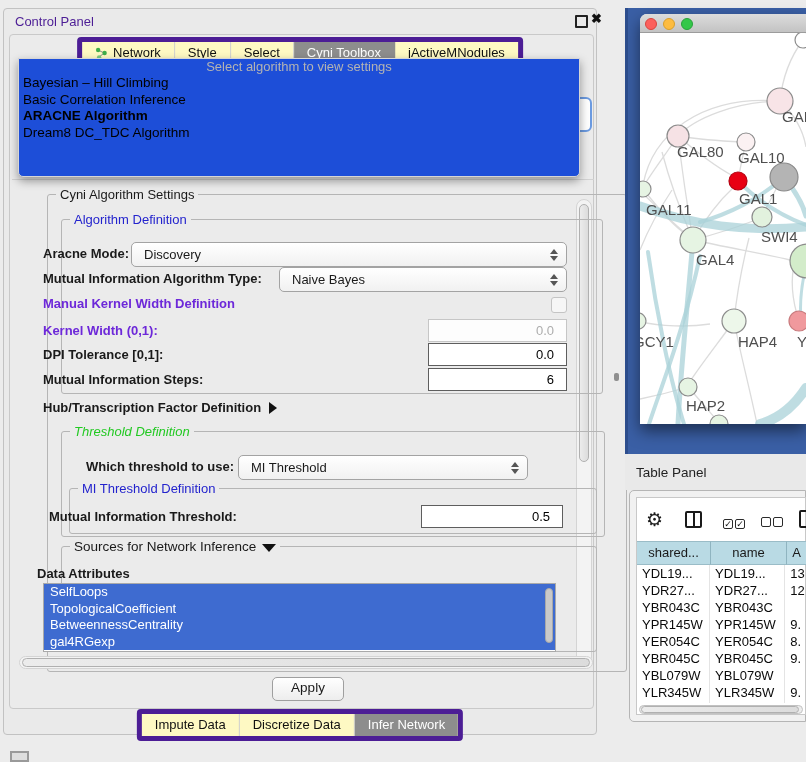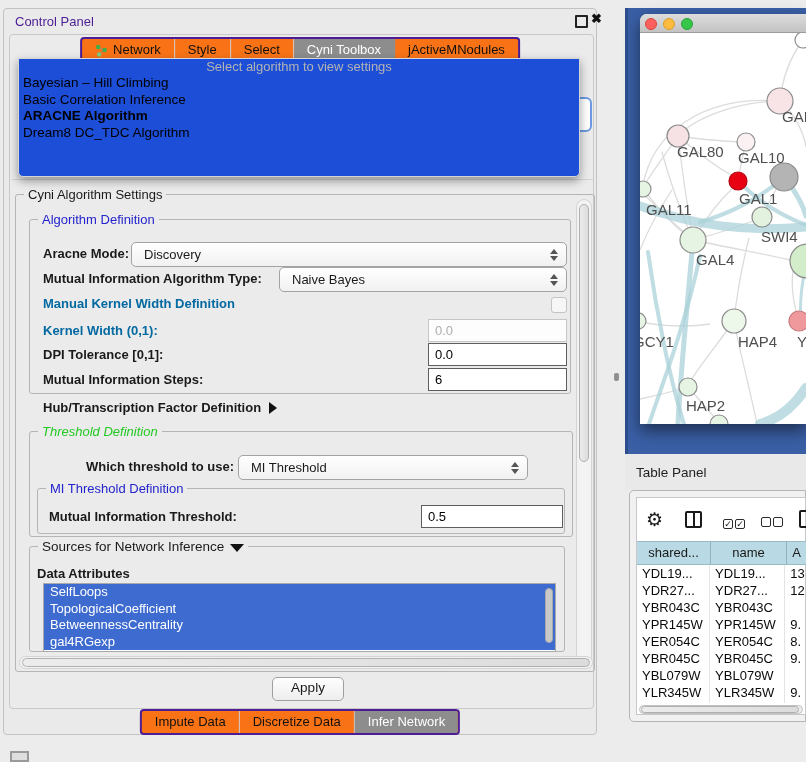--- a/index.html
+++ b/index.html
@@ -9,56 +9,56 @@
   .abs{position:absolute;}
   
   .cp-window{left:3px;top:8px;width:594px;height:727px;background:#eaeaea;
              border:1px solid #c2c2c2;border-radius:4px;box-sizing:border-box;}
   .cp-title{left:11px;top:5px;font-size:13px;color:#4c1d95;}
   .win-float{left:571px;top:6px;width:9px;height:9px;border:2px solid #222;border-radius:1px;}
   .win-close{left:587px;top:2px;font-size:13px;font-weight:bold;color:#111;}
   .cp-content{left:5px;top:25px;width:585px;height:675px;background:#ebebeb;
               border:1px solid #c9c9c9;border-radius:4px;box-sizing:border-box;}
   
-  .tabstrip{display:inline-flex;background:#f97316;border:2px solid #4c1d95;border-radius:4px;
+  .tabstrip{display:inline-flex;background:#fef9c3;border:5px solid #4c1d95;border-radius:4px;
             overflow:hidden;height:22px;line-height:22px;white-space:nowrap;}
   .tabstrip .tab{padding:0 13px;border-right:1px solid #cfcfcf;color:#111;cursor:default;
                  display:flex;align-items:center;gap:5px;}
   .tabstrip .tab:last-child{border-right:none;}
   .tabstrip .tab.sel{background:#8d8d8d;color:#fff;border-right-color:#8d8d8d;}
   #top-tabs{top:28px;left:50%;transform:translateX(-50%);}
   #bottom-tabs{top:700px;left:50%;transform:translateX(-50%);}
   
   .popup{left:14px;top:49px;width:560px;height:117px;background:#1d4ed8;z-index:50;
          border:1px solid #d6d6d6;border-radius:0 0 5px 5px;
          box-shadow:0 4px 10px rgba(0,0,0,.38);overflow:hidden;}
   .popup .ph{height:16px;line-height:16px;text-align:center;color:#b3b3b3;font-size:13px;}
   .popup .item{height:16.6px;line-height:16.6px;padding-left:4px;font-size:13.5px;color:#000;}
   .popup .item.bold{font-weight:bold;}
   .combo-frag{left:556px;top:88px;width:28px;height:31px;border:2px solid #6b9ae0;
               border-radius:6px;background:#fff;z-index:10;}
   .hdiv{left:8px;top:170px;width:582px;height:1px;background:#d2d2d2;}
   
-  .grp{border:1px solid #b5b5b5;border-radius:3px;box-sizing:border-box;}
+  .grp{border:1px solid #b5b5b5;border-radius:3px;box-sizing:border-box;margin-left:32px;}
   .legend{position:absolute;top:-8px;left:8px;background:#ebebeb;padding:0 4px;font-size:13px;}
   .legend.blue{color:#2323cd;}
   .legend.green{color:#22c922;}
   .lbl{font-weight:bold;color:#1a1a1a;}
-  .lbl.dis{color:#0369a1;}
+  .lbl.dis{color:#6d28d9;}
   
   .combo{background:linear-gradient(#ffffff,#f1f1f1);border:1px solid #a3a3a3;border-radius:5px;
          box-sizing:border-box;display:flex;align-items:center;padding:0 22px 0 12px;}
   .combo .stepper{position:absolute;right:8px;top:50%;transform:translateY(-50%);
                   display:flex;flex-direction:column;gap:2px;}
   .combo .stepper i{display:block;width:0;height:0;border-left:4px solid transparent;
                     border-right:4px solid transparent;}
   .combo .stepper i.up{border-bottom:5px solid #555;}
   .combo .stepper i.dn{border-top:5px solid #555;}
-  .tfield{border:1px solid #5e5e5e;background:#fff;box-sizing:border-box;
-          padding:0 6px;font-family:"Liberation Sans",sans-serif;font-size:13px;color:#000;width:100%;height:100%;}
+  .tfield{border:1px solid #5e5e5e;background:#fff;box-sizing:border-box;text-align:right;
+          padding:0 12px;font-family:"Liberation Sans",sans-serif;font-size:13px;color:#000;width:100%;height:100%;}
   .tfield.dis{border:1px solid #c6c6c6;color:#adadad;background:#fdfdfd;}
   .checkbox{width:14px;height:14px;border:1px solid #c4c4c4;border-radius:3px;background:#f6f6f6;}
   .tri-right{display:inline-block;width:0;height:0;border-top:6px solid transparent;
              border-bottom:6px solid transparent;border-left:8px solid #111;margin-left:8px;vertical-align:-2px;}
   .tri-down{display:inline-block;width:0;height:0;border-left:7px solid transparent;
             border-right:7px solid transparent;border-top:8px solid #111;margin-left:6px;vertical-align:-1px;}
   
   .attr-list{background:#fff;border:1px solid #a9a9a9;overflow:hidden;}
   .attr-item{height:16.6px;line-height:16.6px;background:#3e6bd0;color:#fff;padding-left:6px;font-size:13px;}
   

